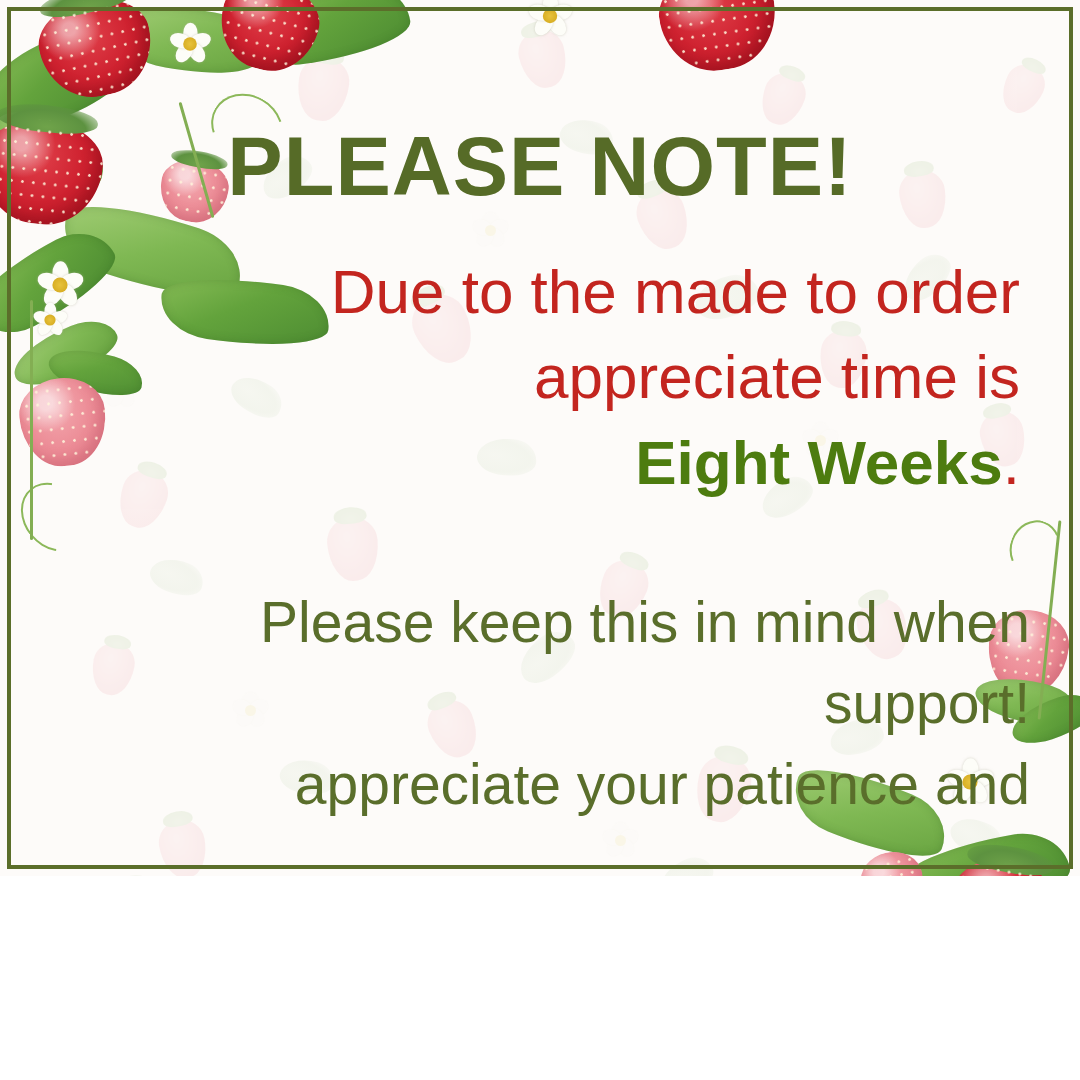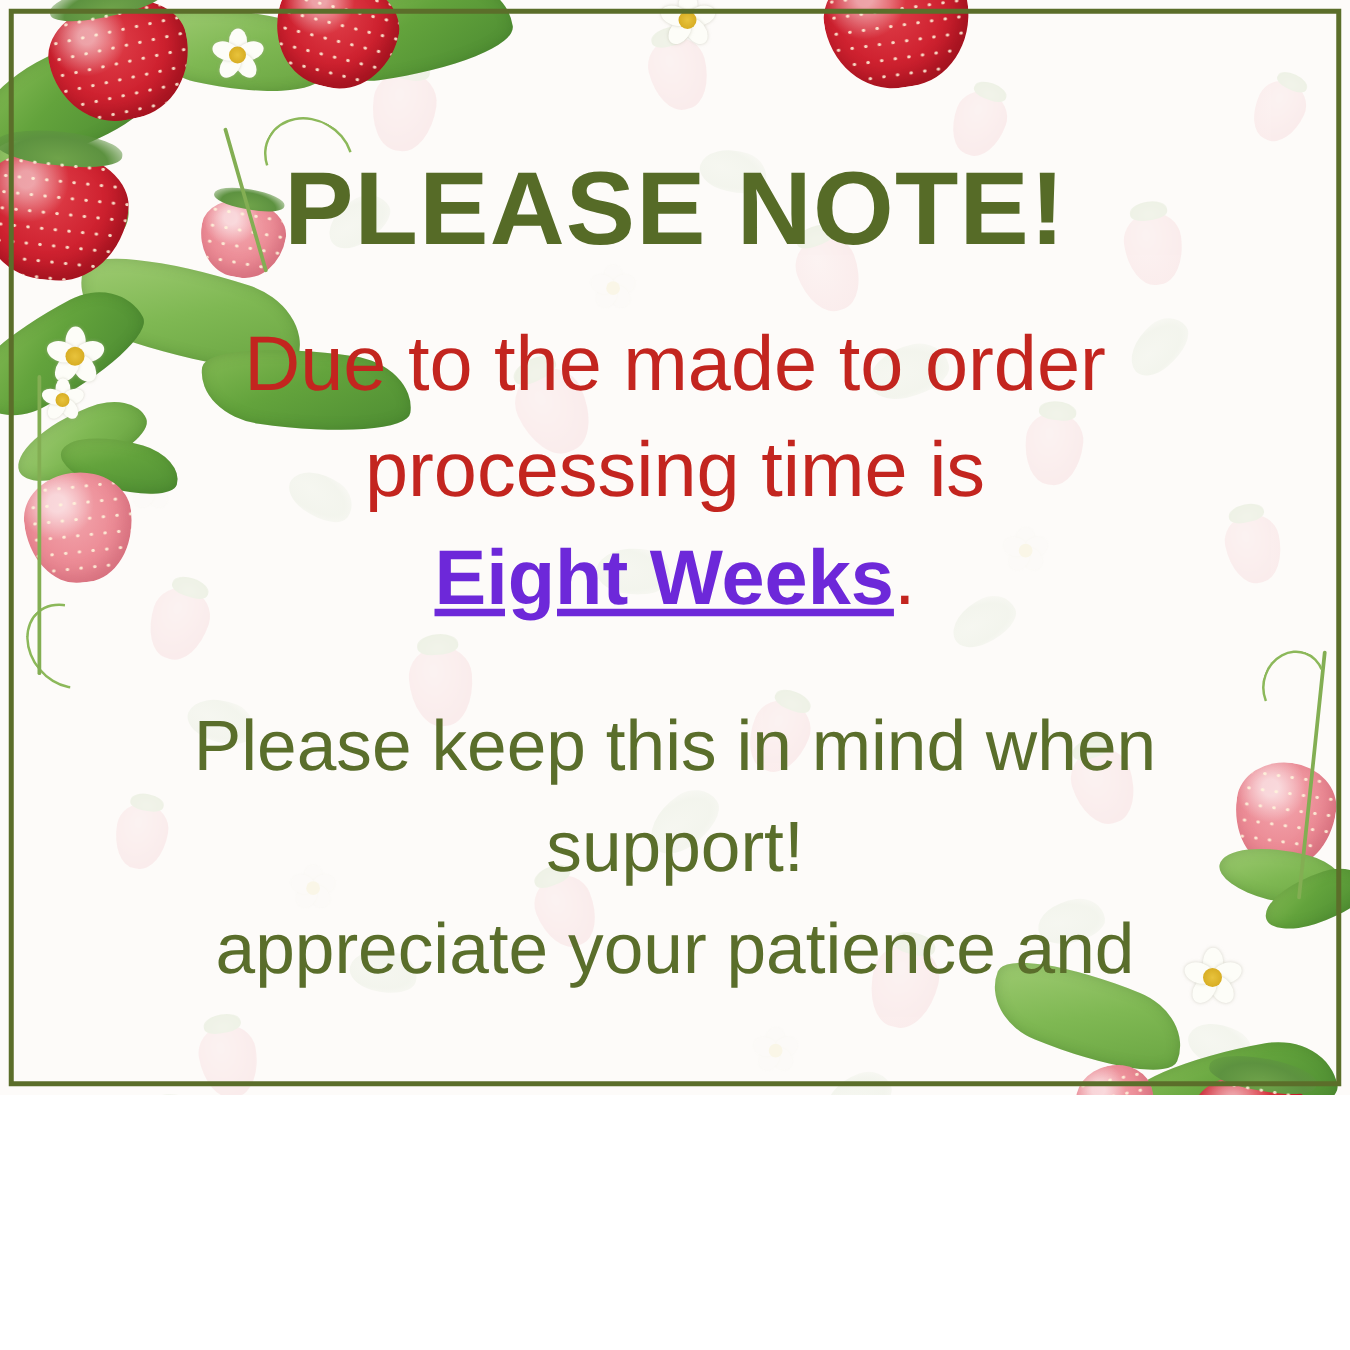--- a/index.html
+++ b/index.html
@@ -74,26 +74,26 @@
 
   
   .content{position:absolute;inset:0;z-index:30;
            display:flex;flex-direction:column;align-items:center;}
 
   .headline{margin-top:128px;font-size:83px;line-height:.95;font-weight:700;
             color:#566b27;letter-spacing:1px;text-align:center;}
 
   .red-block{margin-top:42px;text-align:center;color:#c3251f;
              font-size:62px;line-height:1.38;font-weight:400;width:960px;}
-  .red-block .strong{font-weight:700;color:#6d28d9;text-decoration:underline;}
-
-  .green-block{margin-top:52px;text-align:center;color:#5a6e2b;
+  .red-block .strong{font-weight:700;color:#4d7c0f;}
+
+  .green-block{margin-top:77px;text-align:center;color:#5a6e2b;
                font-size:57px;line-height:1.42;font-weight:400;width:980px;}
 
-  .ln{display:block;}
+  .ln{display:block;text-align:right;}
 </style>
 </head>
 <body>
 
 <div id="poster">
 
   <div class="wallpaper">
     <div class="wp-cell berry-pale" style="left:300px;top:60px;transform:rotate(8deg) scale(1.1);"></div>
     <div class="wp-cell berry-pale" style="left:520px;top:30px;transform:rotate(-14deg);"></div>
     <div class="wp-cell berry-pale" style="left:760px;top:70px;transform:rotate(20deg) scale(.9);"></div>
@@ -315,21 +315,21 @@
   </div>
 
   <div class="frame"></div>
 
   <div class="content">
 
     <div class="headline">PLEASE NOTE!</div>
 
     <div class="red-block">
       <span class="ln">Due to the made to order</span>
-      <span class="ln">processing time is</span>
+      <span class="ln">appreciate time is</span>
       <span class="ln"><span class="strong">Eight Weeks</span><span>.</span></span>
     </div>
 
     <div class="green-block">
       <span class="ln">Please keep this in mind when</span>
       <span class="ln">support!</span>
       <span class="ln">appreciate your patience and</span>
     </div>
 
   </div>

